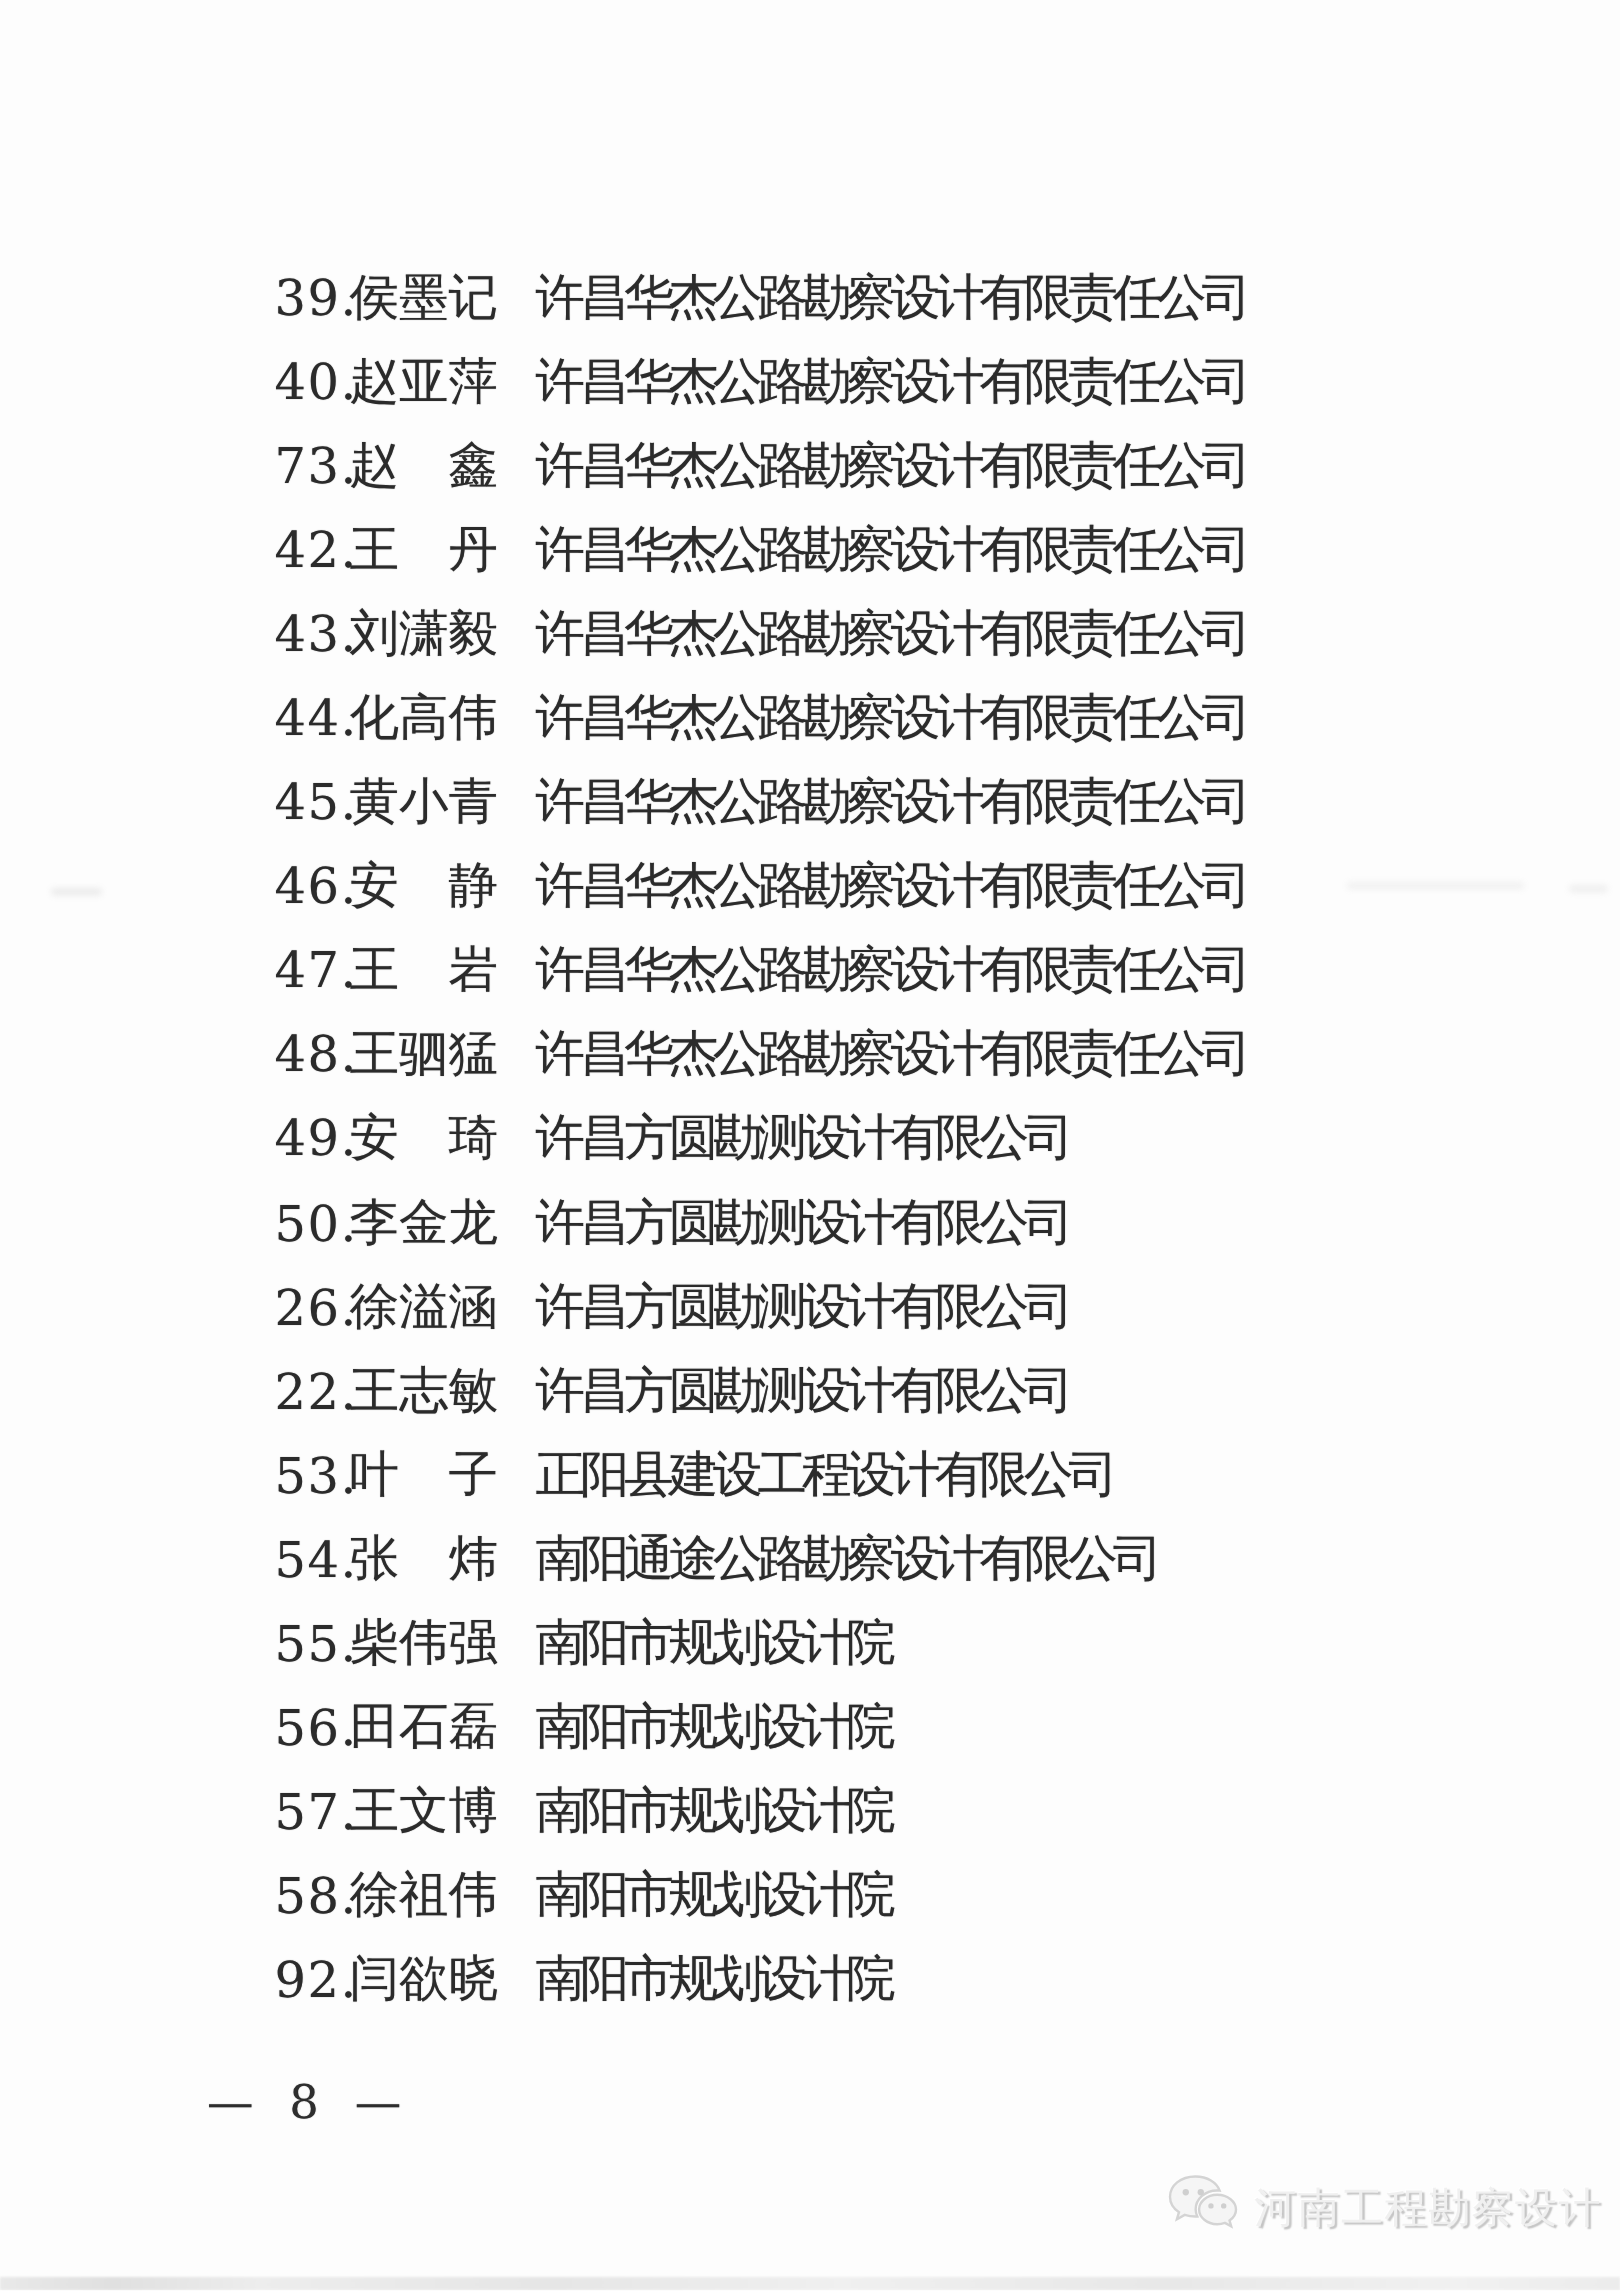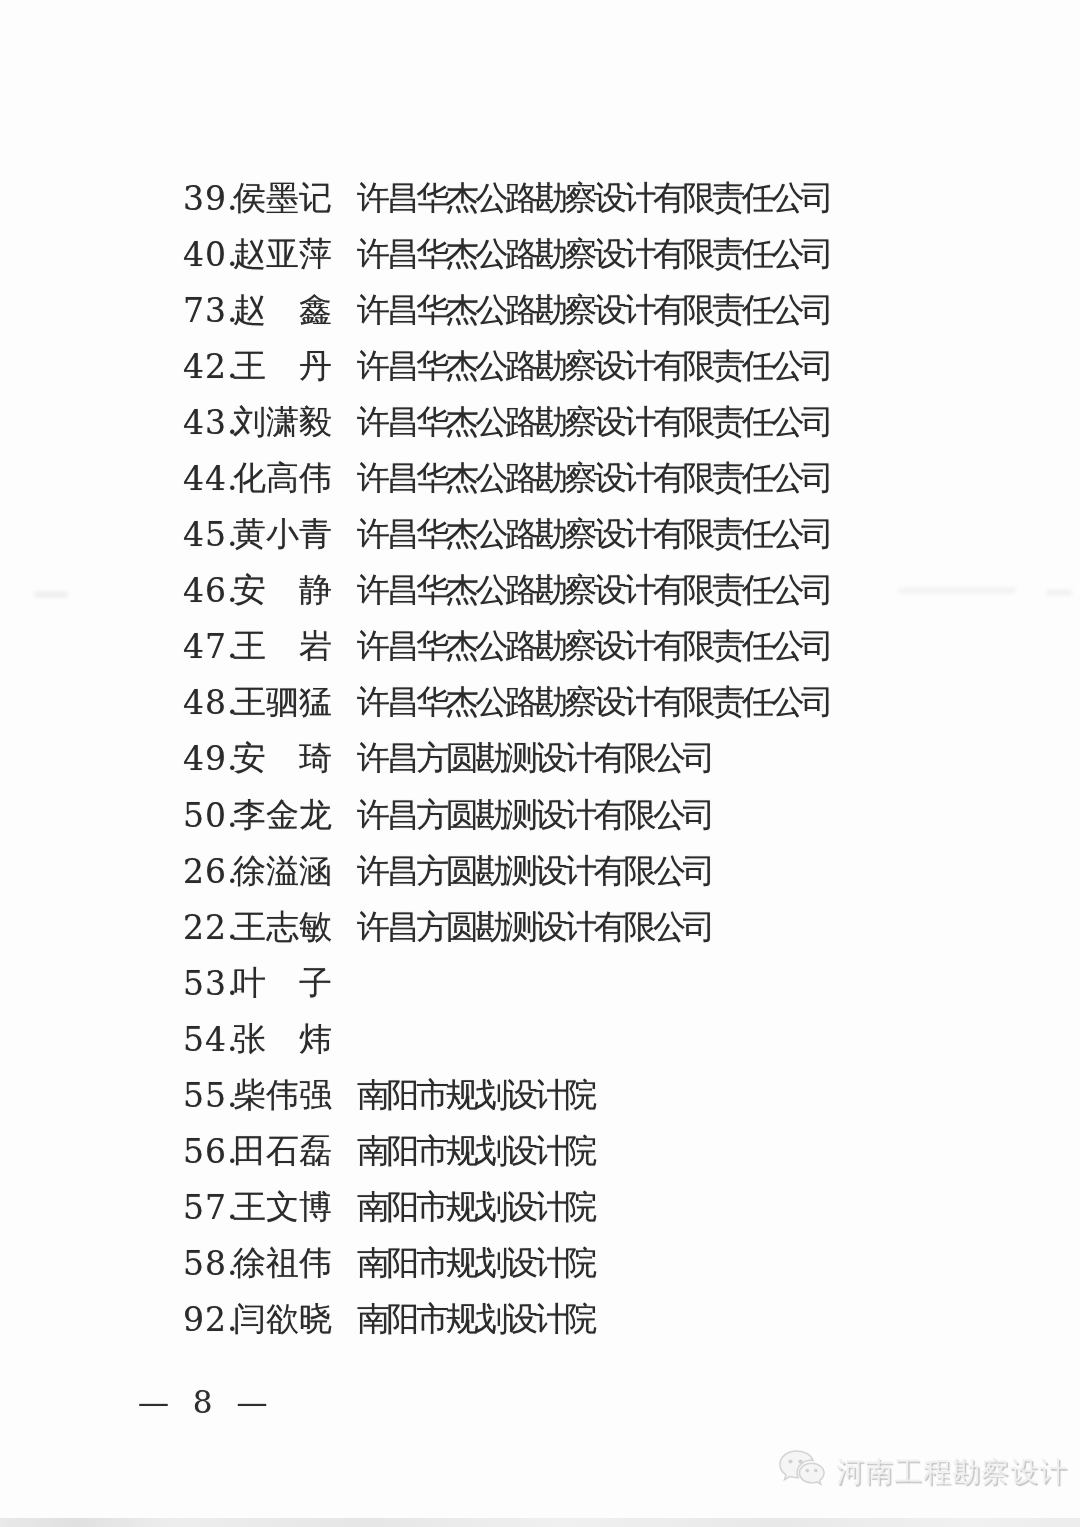--- a/index.html
+++ b/index.html
@@ -135,25 +135,27 @@
 
     <div class="row">
       <span class="num">22.</span>
         <span class="name">王志敏</span>
       <span class="company">许昌方圆勘测设计有限公司</span>
     </div>
 
     <div class="row">
       <span class="num">53.</span>
         <span class="name">叶　子</span>
+      <span class="company">正阳县建设工程设计有限公司</span>
     </div>
 
     <div class="row">
       <span class="num">54.</span>
         <span class="name">张　炜</span>
+      <span class="company">南阳通途公路勘察设计有限公司</span>
     </div>
 
     <div class="row">
       <span class="num">55.</span>
         <span class="name">柴伟强</span>
       <span class="company">南阳市规划设计院</span>
     </div>
 
     <div class="row">
       <span class="num">56.</span>

